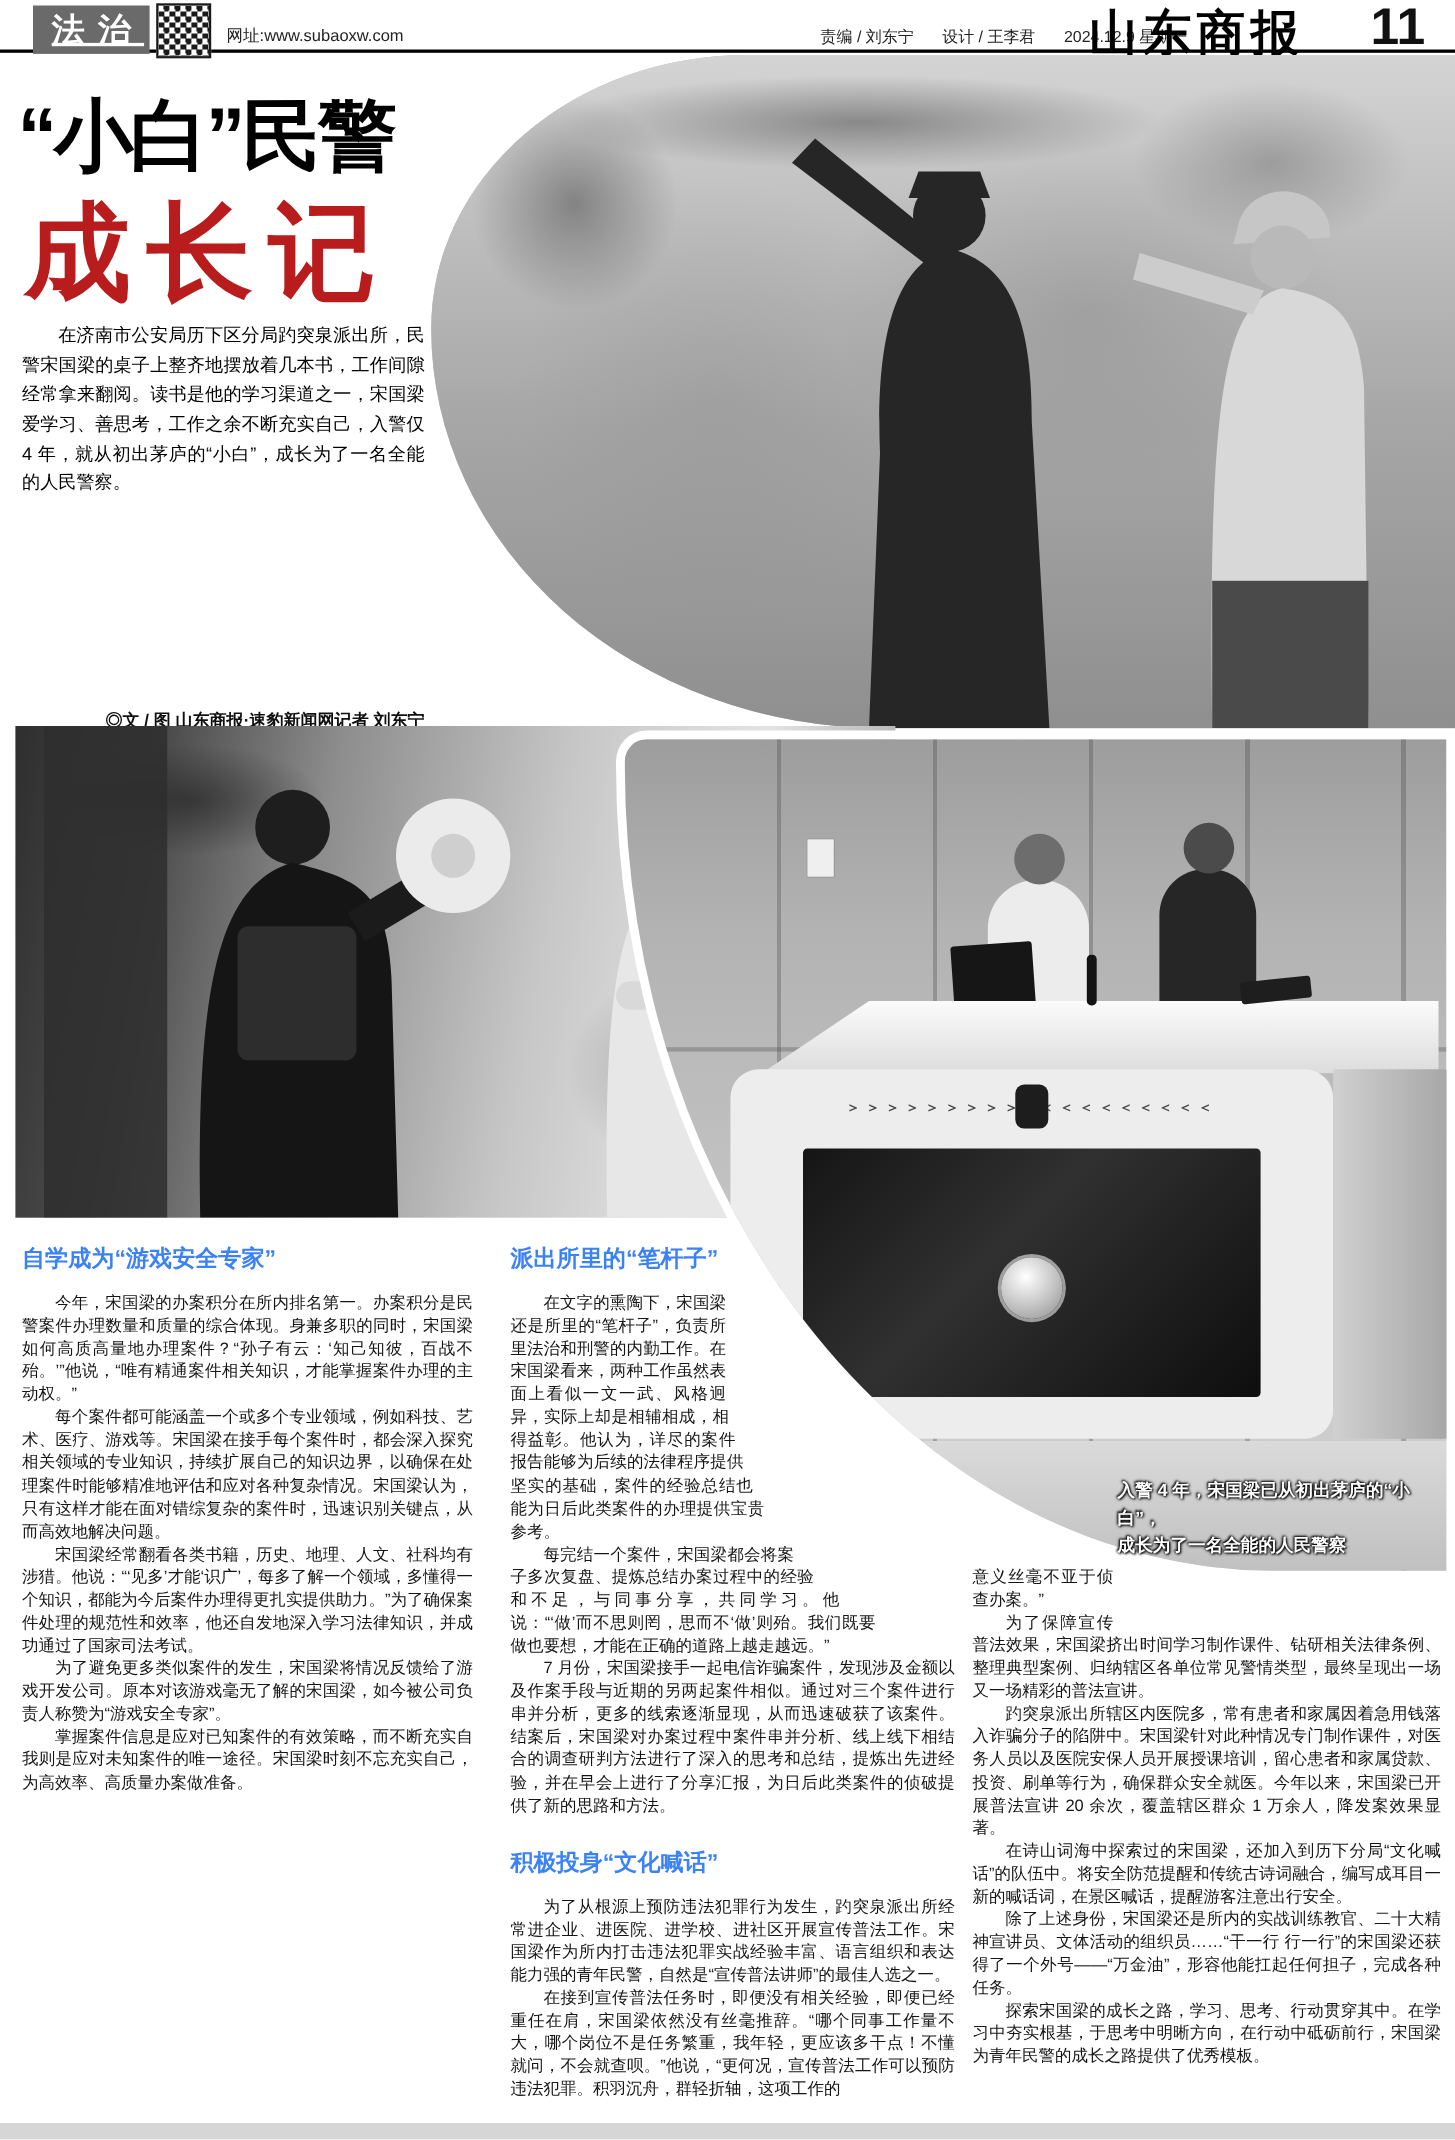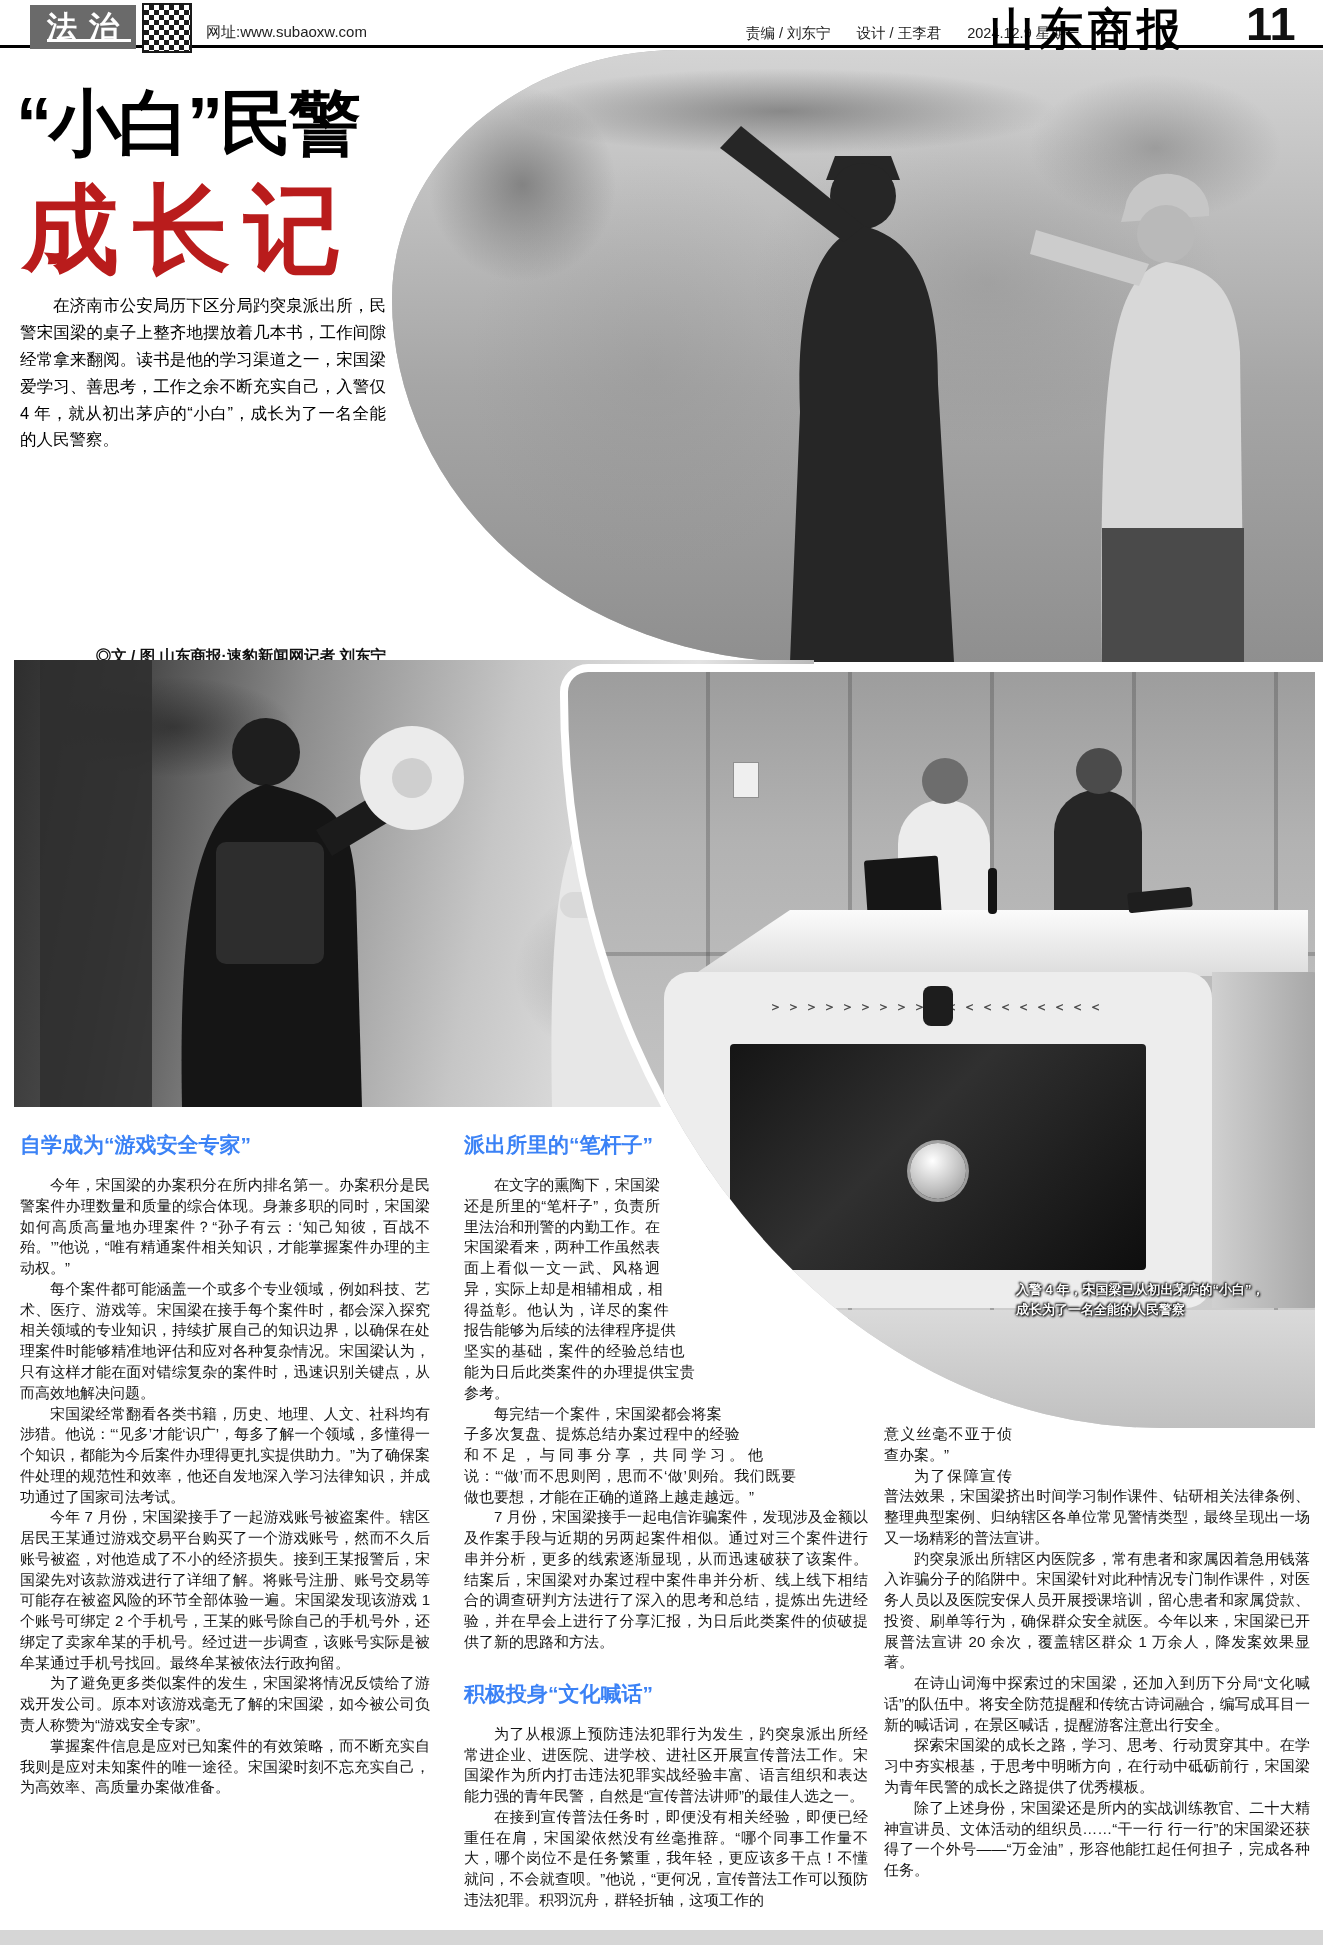--- a/index.html
+++ b/index.html
@@ -87,22 +87,22 @@
     background:linear-gradient(135deg,#151515,#303030 42%,#0e0e0e); border-radius:4px; }
   .pr-badge { position:absolute; left:50%; top:44%; width:56px; height:56px; margin-left:-28px; border-radius:50%;
     background:radial-gradient(circle at 40% 32%, #ffffff, #c2c2c2 55%, #8c8c8c);
     box-shadow:0 0 0 3px rgba(255,255,255,.55); }
   .pr-side { position:absolute; left:644px; top:300px; width:112px; height:336px;
     background:linear-gradient(90deg,#d0d0d0,#a4a4a4); border-radius:0 12px 12px 0; }
   .pr-floor { position:absolute; left:0; right:0; bottom:0; height:118px; background:linear-gradient(#dadada,#c0c0c0); }
   .pr-rail { position:absolute; left:-60px; bottom:64px; width:430px; height:14px; background:#2c2c2c; transform:rotate(9deg); border-radius:7px; }
   .pr-rail2 { position:absolute; left:-80px; bottom:18px; width:460px; height:20px; background:#3a3a3a; transform:rotate(9deg); border-radius:8px; }
   .caption {
-    position:absolute; left:1016px; top:1280px; width:300px; z-index:6;
-    color:#fff; font-size:13px; font-weight:700; line-height:1.55;
+    position:absolute; left:1016px; top:1344px; width:300px; z-index:6;
+    color:#fff; font-size:16px; font-weight:700; line-height:1.55;
     text-shadow:0 0 3px #000, 1px 1px 2px #000, -1px -1px 2px #000;
   }
   
   .col { position:absolute; font-size:15px; line-height:1.385; text-align:justify; color:#151515; z-index:4; }
   #col1 { left:20px;  top:1126px; width:410px; }
   #col2 { left:464px; top:1126px; width:404px; }
   #col3 { left:884px; top:1424px; width:426px; }
   .colhead { font-size:21px; font-weight:800; margin:4px 0 16px; color:#3b82f6; text-indent:0; text-align:left; }
   .colhead.second { margin-top:26px; }
   .col p { margin:0; text-indent:2em; }
@@ -211,21 +211,20 @@
   <div class="caption">
     <div>入警 4 年，宋国梁已从初出茅庐的“小白”，</div>
     <div>成长为了一名全能的人民警察</div>
   </div>
 
   <div class="col" id="col1">
     <div class="colhead">自学成为“游戏安全专家”</div>
     <p>今年，宋国梁的办案积分在所内排名第一。办案积分是民警案件办理数量和质量的综合体现。身兼多职的同时，宋国梁如何高质高量地办理案件？“孙子有云：‘知己知彼，百战不殆。’”他说，“唯有精通案件相关知识，才能掌握案件办理的主动权。”</p>
     <p>每个案件都可能涵盖一个或多个专业领域，例如科技、艺术、医疗、游戏等。宋国梁在接手每个案件时，都会深入探究相关领域的专业知识，持续扩展自己的知识边界，以确保在处理案件时能够精准地评估和应对各种复杂情况。宋国梁认为，只有这样才能在面对错综复杂的案件时，迅速识别关键点，从而高效地解决问题。</p>
     <p>宋国梁经常翻看各类书籍，历史、地理、人文、社科均有涉猎。他说：“‘见多’才能‘识广’，每多了解一个领域，多懂得一个知识，都能为今后案件办理得更扎实提供助力。”为了确保案件处理的规范性和效率，他还自发地深入学习法律知识，并成功通过了国家司法考试。</p>
-    <p>今年 7 月份，宋国梁接手了一起游戏账号被盗案件。辖区居民王某通过游戏交易平台购买了一个游戏账号，然而不久后账号被盗，对他造成了不小的经济损失。接到王某报警后，宋国梁先对该款游戏进行了详细了解。将账号注册、账号交易等可能存在被盗风险的环节全部体验一遍。宋国梁发现该游戏 1 个账号可绑定 2 个手机号，王某的账号除自己的手机号外，还绑定了卖家牟某的手机号。经过进一步调查，该账号实际是被牟某通过手机号找回。最终牟某被依法行政拘留。</p>
     <p>为了避免更多类似案件的发生，宋国梁将情况反馈给了游戏开发公司。原本对该游戏毫无了解的宋国梁，如今被公司负责人称赞为“游戏安全专家”。</p>
     <p>掌握案件信息是应对已知案件的有效策略，而不断充实自我则是应对未知案件的唯一途径。宋国梁时刻不忘充实自己，为高效率、高质量办案做准备。</p>
   </div>
 
   <div class="col" id="col2">
     <div class="colhead">派出所里的“笔杆子”</div>
     <div class="spacer-c2"></div>
     <p>在文字的熏陶下，宋国梁还是所里的“笔杆子”，负责所里法治和刑警的内勤工作。在宋国梁看来，两种工作虽然表面上看似一文一武、风格迥异，实际上却是相辅相成，相得益彰。他认为，详尽的案件报告能够为后续的法律程序提供坚实的基础，案件的经验总结也能为日后此类案件的办理提供宝贵参考。</p>
     <p>每完结一个案件，宋国梁都会将案子多次复盘、提炼总结办案过程中的经验和不足，与同事分享，共同学习。他说：“‘做’而不思则罔，思而不‘做’则殆。我们既要做也要想，才能在正确的道路上越走越远。”</p>
     <p>7 月份，宋国梁接手一起电信诈骗案件，发现涉及金额以及作案手段与近期的另两起案件相似。通过对三个案件进行串并分析，更多的线索逐渐显现，从而迅速破获了该案件。结案后，宋国梁对办案过程中案件串并分析、线上线下相结合的调查研判方法进行了深入的思考和总结，提炼出先进经验，并在早会上进行了分享汇报，为日后此类案件的侦破提供了新的思路和方法。</p>
@@ -233,18 +232,18 @@
     <p>为了从根源上预防违法犯罪行为发生，趵突泉派出所经常进企业、进医院、进学校、进社区开展宣传普法工作。宋国梁作为所内打击违法犯罪实战经验丰富、语言组织和表达能力强的青年民警，自然是“宣传普法讲师”的最佳人选之一。</p>
     <p>在接到宣传普法任务时，即便没有相关经验，即便已经重任在肩，宋国梁依然没有丝毫推辞。“哪个同事工作量不大，哪个岗位不是任务繁重，我年轻，更应该多干点！不懂就问，不会就查呗。”他说，“更何况，宣传普法工作可以预防违法犯罪。积羽沉舟，群轻折轴，这项工作的</p>
   </div>
 
   <div class="col" id="col3">
     <div class="spacer-c3"></div>
     <p class="noindent">意义丝毫不亚于侦查办案。”</p>
     <p>为了保障宣传普法效果，宋国梁挤出时间学习制作课件、钻研相关法律条例、整理典型案例、归纳辖区各单位常见警情类型，最终呈现出一场又一场精彩的普法宣讲。</p>
     <p>趵突泉派出所辖区内医院多，常有患者和家属因着急用钱落入诈骗分子的陷阱中。宋国梁针对此种情况专门制作课件，对医务人员以及医院安保人员开展授课培训，留心患者和家属贷款、投资、刷单等行为，确保群众安全就医。今年以来，宋国梁已开展普法宣讲 20 余次，覆盖辖区群众 1 万余人，降发案效果显著。</p>
     <p>在诗山词海中探索过的宋国梁，还加入到历下分局“文化喊话”的队伍中。将安全防范提醒和传统古诗词融合，编写成耳目一新的喊话词，在景区喊话，提醒游客注意出行安全。</p>
+    <p>除了上述身份，宋国梁还是所内的实战训练教官、二十大精神宣讲员、文体活动的组织员……“干一行 行一行”的宋国梁还获得了一个外号——“万金油”，形容他能扛起任何担子，完成各种任务。</p>
     <p>探索宋国梁的成长之路，学习、思考、行动贯穿其中。在学习中夯实根基，于思考中明晰方向，在行动中砥砺前行，宋国梁为青年民警的成长之路提供了优秀模板。</p>
-    <p>除了上述身份，宋国梁还是所内的实战训练教官、二十大精神宣讲员、文体活动的组织员……“干一行 行一行”的宋国梁还获得了一个外号——“万金油”，形容他能扛起任何担子，完成各种任务。</p>
   </div>
 
   <div class="footbar"></div>
 </div>
 
 </body></html>

